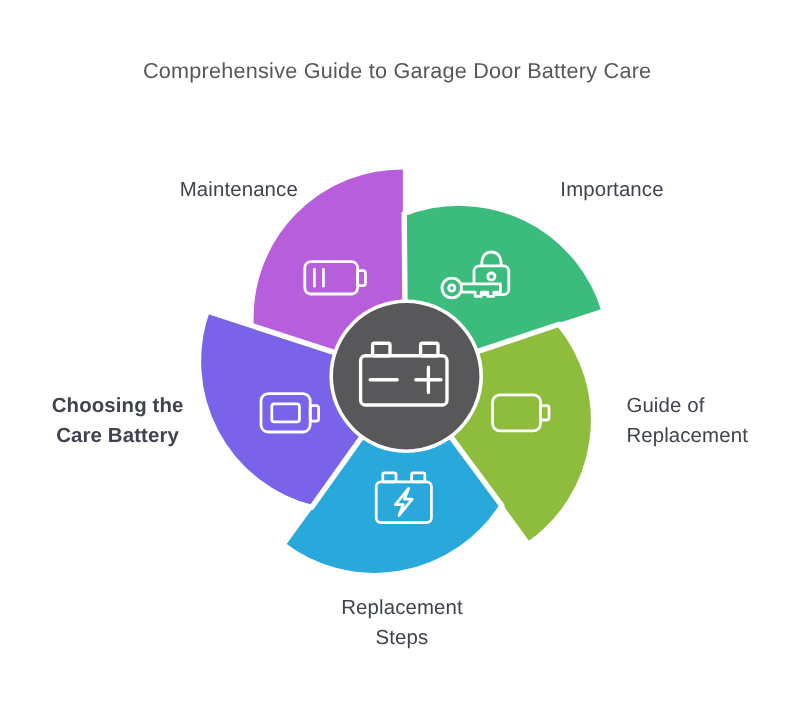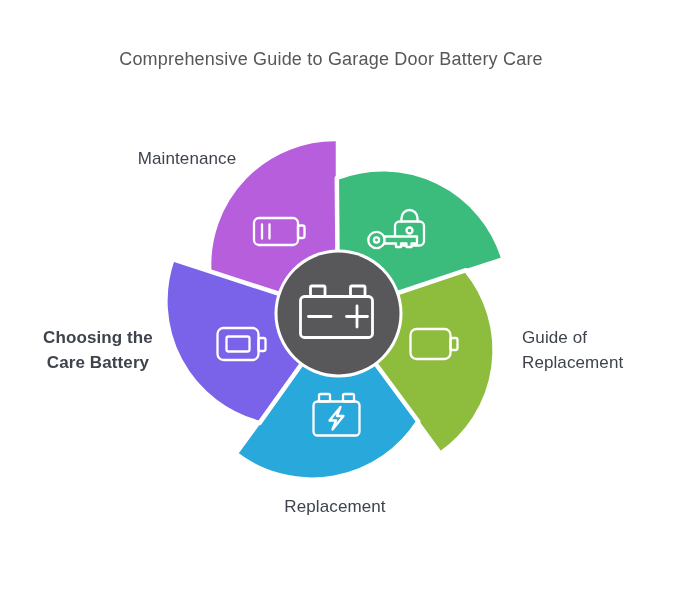--- a/index.html
+++ b/index.html
@@ -34,21 +34,21 @@
   }
   .label {
     position: absolute;
     font-size: 17px;
     letter-spacing: 0.1px;
     line-height: 25px;
     color: var(--label-text, #3e434d);
     white-space: nowrap;
   }
   .label .line { display: block; }
-  .label.center-pt { transform: translate(-50%, -50%); text-align: right; }
+  .label.center-pt { transform: translate(-50%, -50%); text-align: right; margin-left: 12px; }
   .label.center-x  { transform: translateX(-50%);      text-align: center; }
   .label.left-al   { text-align: left; }
 </style>
 </head>
 <body>
 
 <div class="stage">
 
   <div class="title">Comprehensive Guide to Garage Door Battery Care</div>
 
@@ -114,28 +114,32 @@
         <path d="M308.5 316.5 H331"></path>
         <path d="M346.5 316.5 H367.5 M357 306 V327"></path>
       </g>
     </g>
   </svg>
 
   <div class="label center-pt" style="left:187px; top:158px;">
     <span class="line">Maintenance</span>
   </div>
 
+  <div class="label center-pt" style="left:498px; top:158px;">
+    <span class="line">Importance</span>
+  </div>
 
   <div class="label left-al" style="left:522px; top:325px;">
     <span class="line">Guide of</span>
     <span class="line">Replacement</span>
   </div>
 
   <div class="label center-x" style="left:335px; top:494px;">
     <span class="line">Replacement</span>
+    <span class="line">Steps</span>
   </div>
 
   <div class="label center-x" style="left:98px; top:325px;font-weight:bold;">
     <span class="line">Choosing the</span>
     <span class="line">Care Battery</span>
   </div>
 
 </div>
 
 </body></html>

